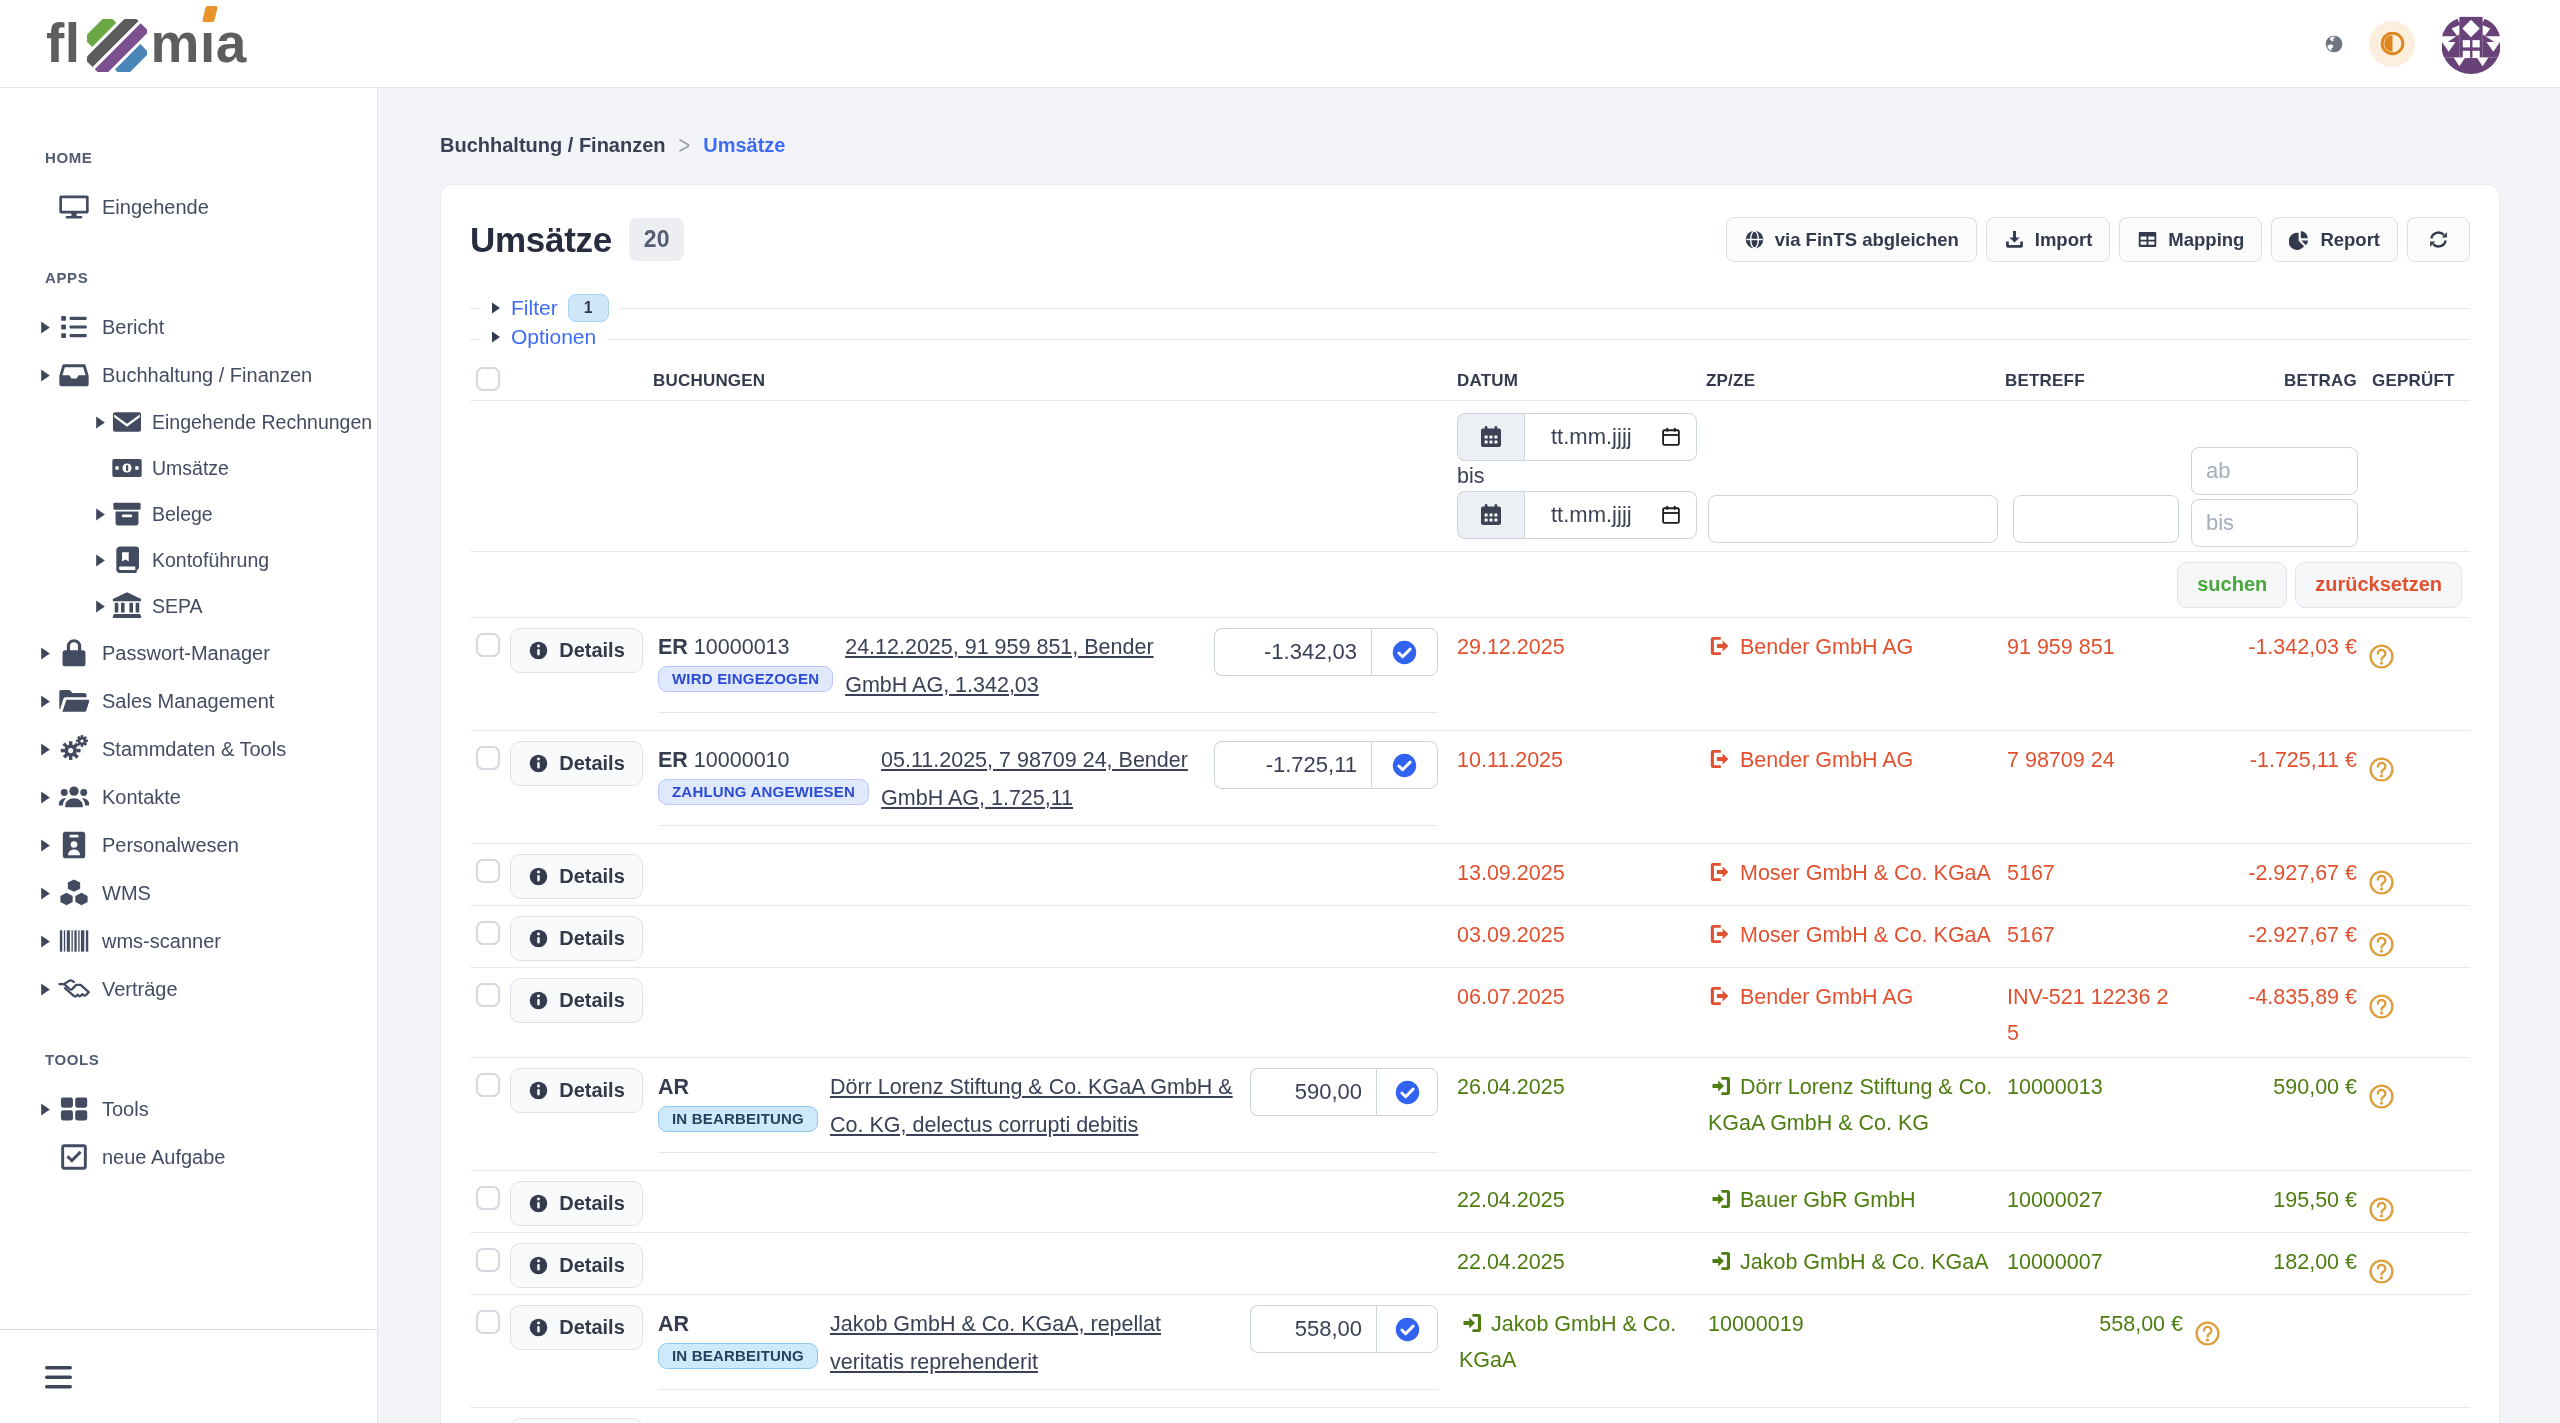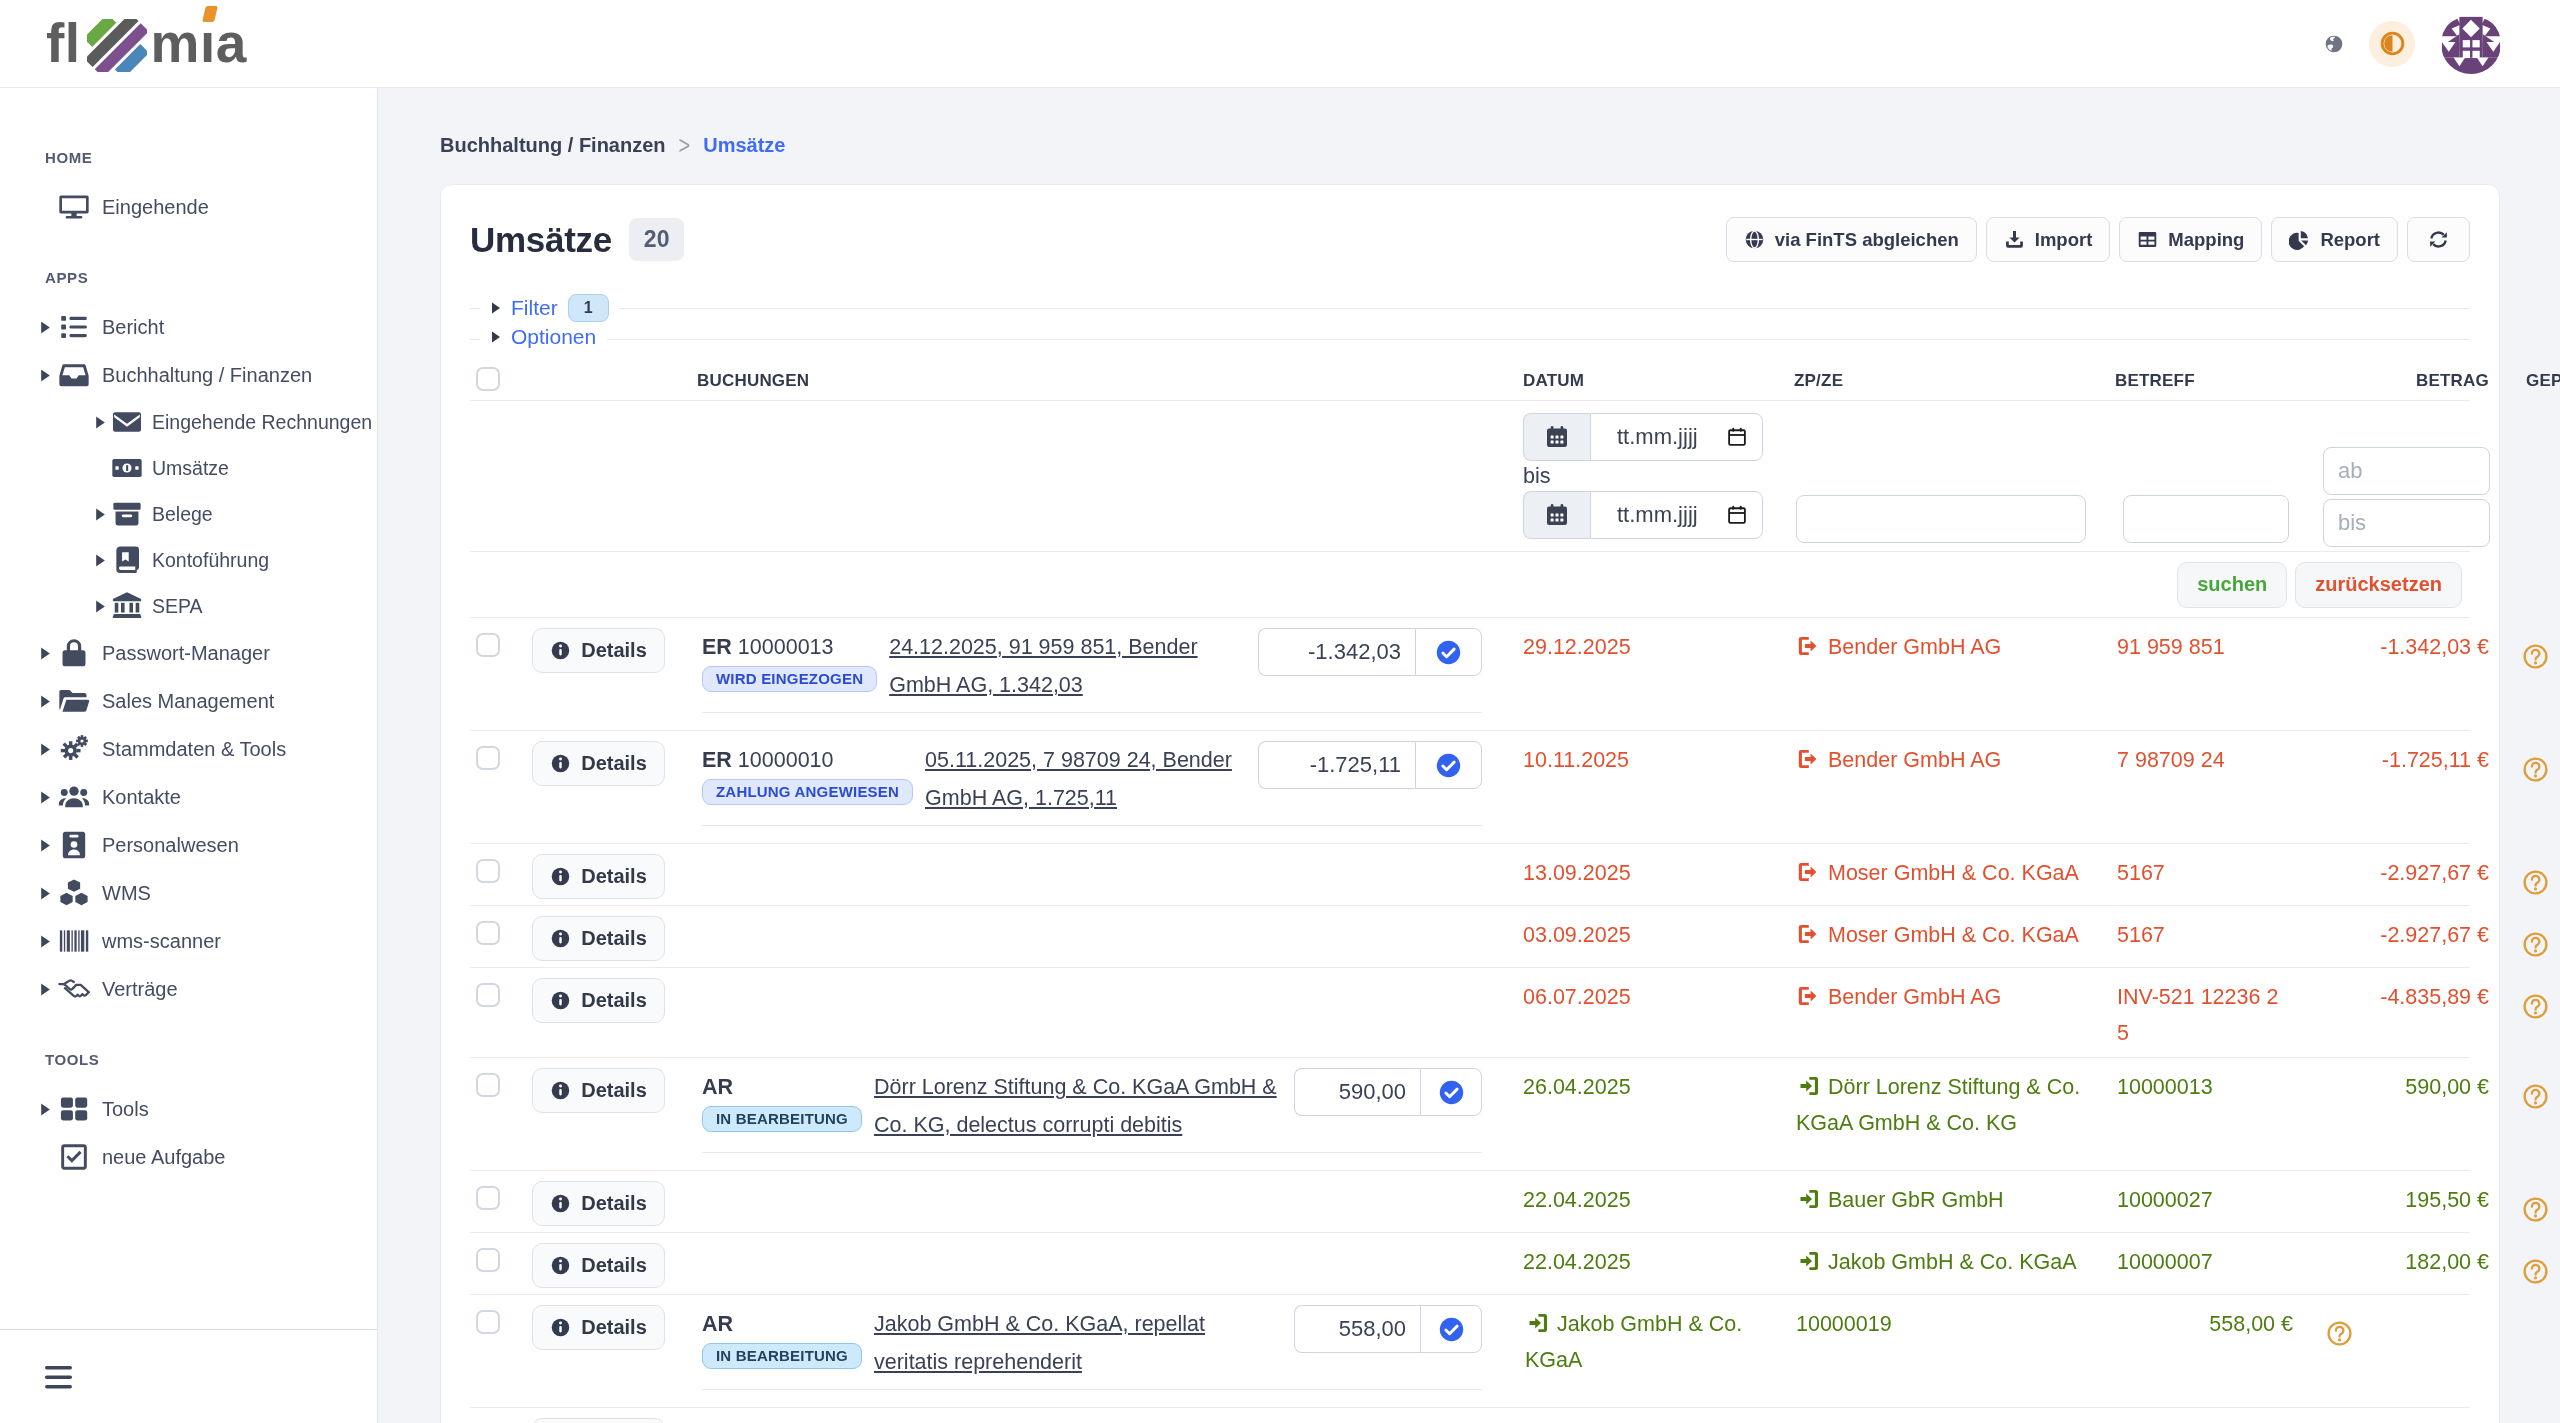--- a/index.html
+++ b/index.html
@@ -89,21 +89,21 @@
     display: inline-flex; align-items: center; gap: 10px; color: #3f6cf6; font-size: 21px; cursor: pointer;
   }
   .fset .legend .caret { width: 10px; height: 12px; color: #333a4e; }
   .count-pill {
     background: #cfe7f8; border: 1px solid #a9d2ee; color: #333a4e; font-weight: 700;
     font-size: 16px; border-radius: 8px; padding: 2px 15px; line-height: 1.35;
   }
 
   
   .table { margin-top: 22px; }
-  .trow { display: grid; grid-template-columns: 40px 143px 804px 249px 299px 186px 174px 105px; gap: 22px; }
+  .trow { display: grid; grid-template-columns: 40px 143px 804px 249px 299px 186px 174px 105px; }
   .thead { height: 38px; align-items: center; }
   .th { font-size: 17px; font-weight: 700; color: #333a4e; letter-spacing: 0.2px; }
   .th.right { text-align: right; padding-right: 8px; }
   .checkbox {
     display: inline-block; width: 24px; height: 24px; border: 2px solid #d2d7e0; border-radius: 7px;
     background: #fff; margin-left: 6px; margin-top: 5px; cursor: pointer;
   }
   .thead .checkbox { margin-top: 0; }
   .th.gep { padding-left: 7px; }
   .divider { border-bottom: 1px solid #e8eaee; }

